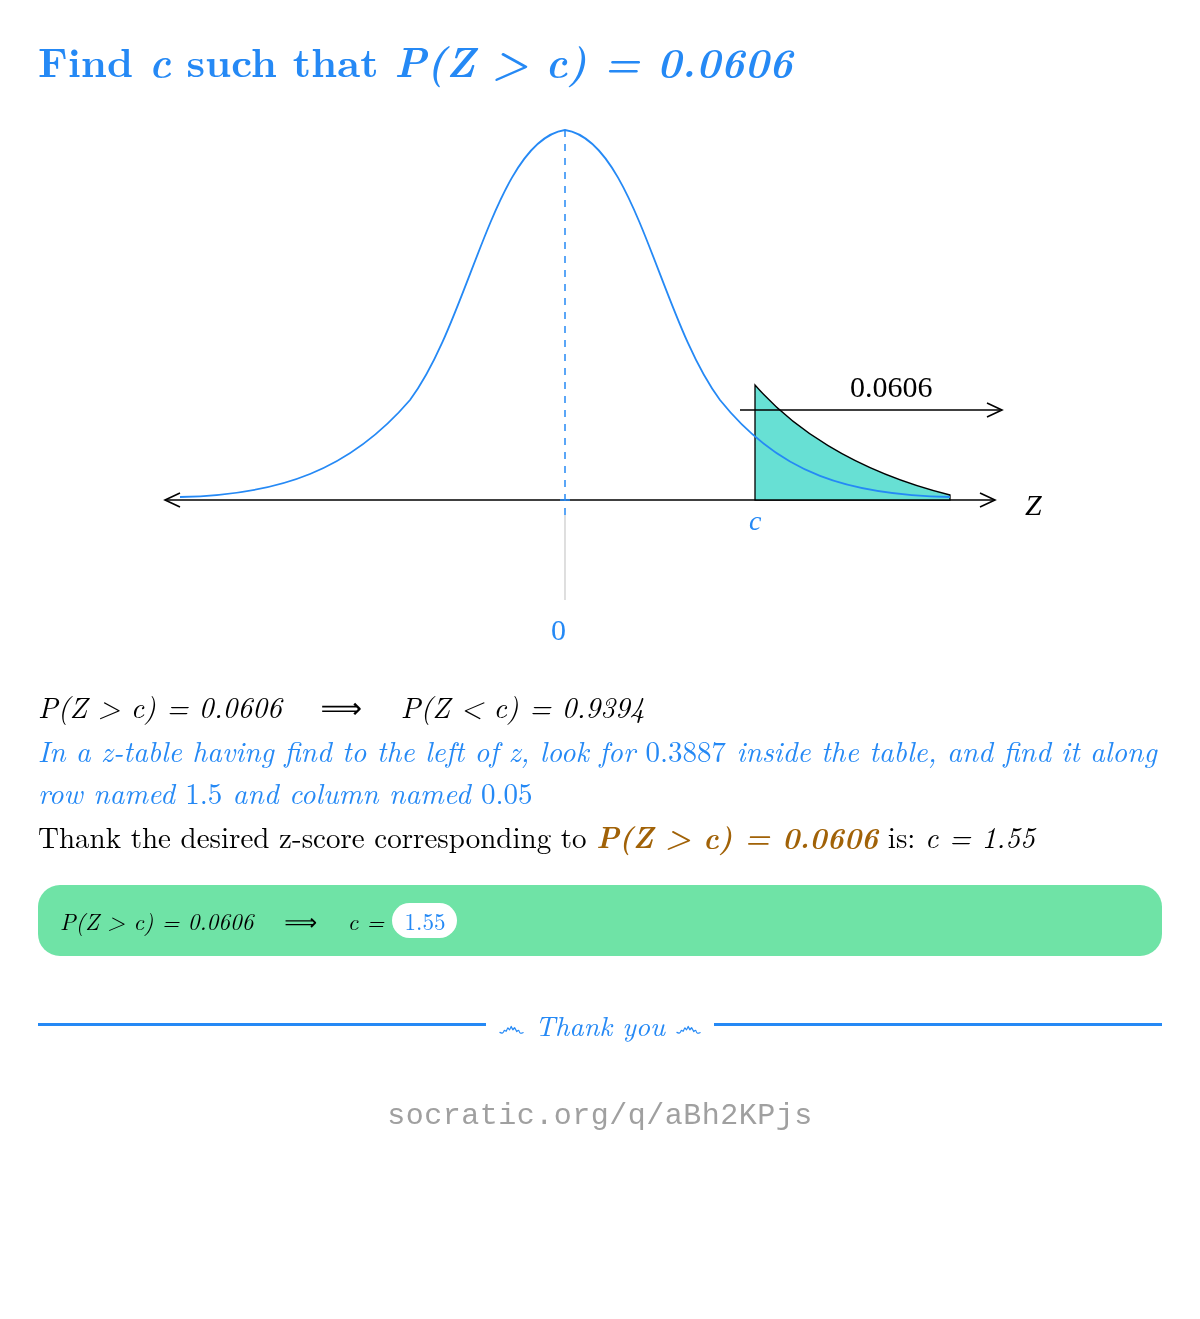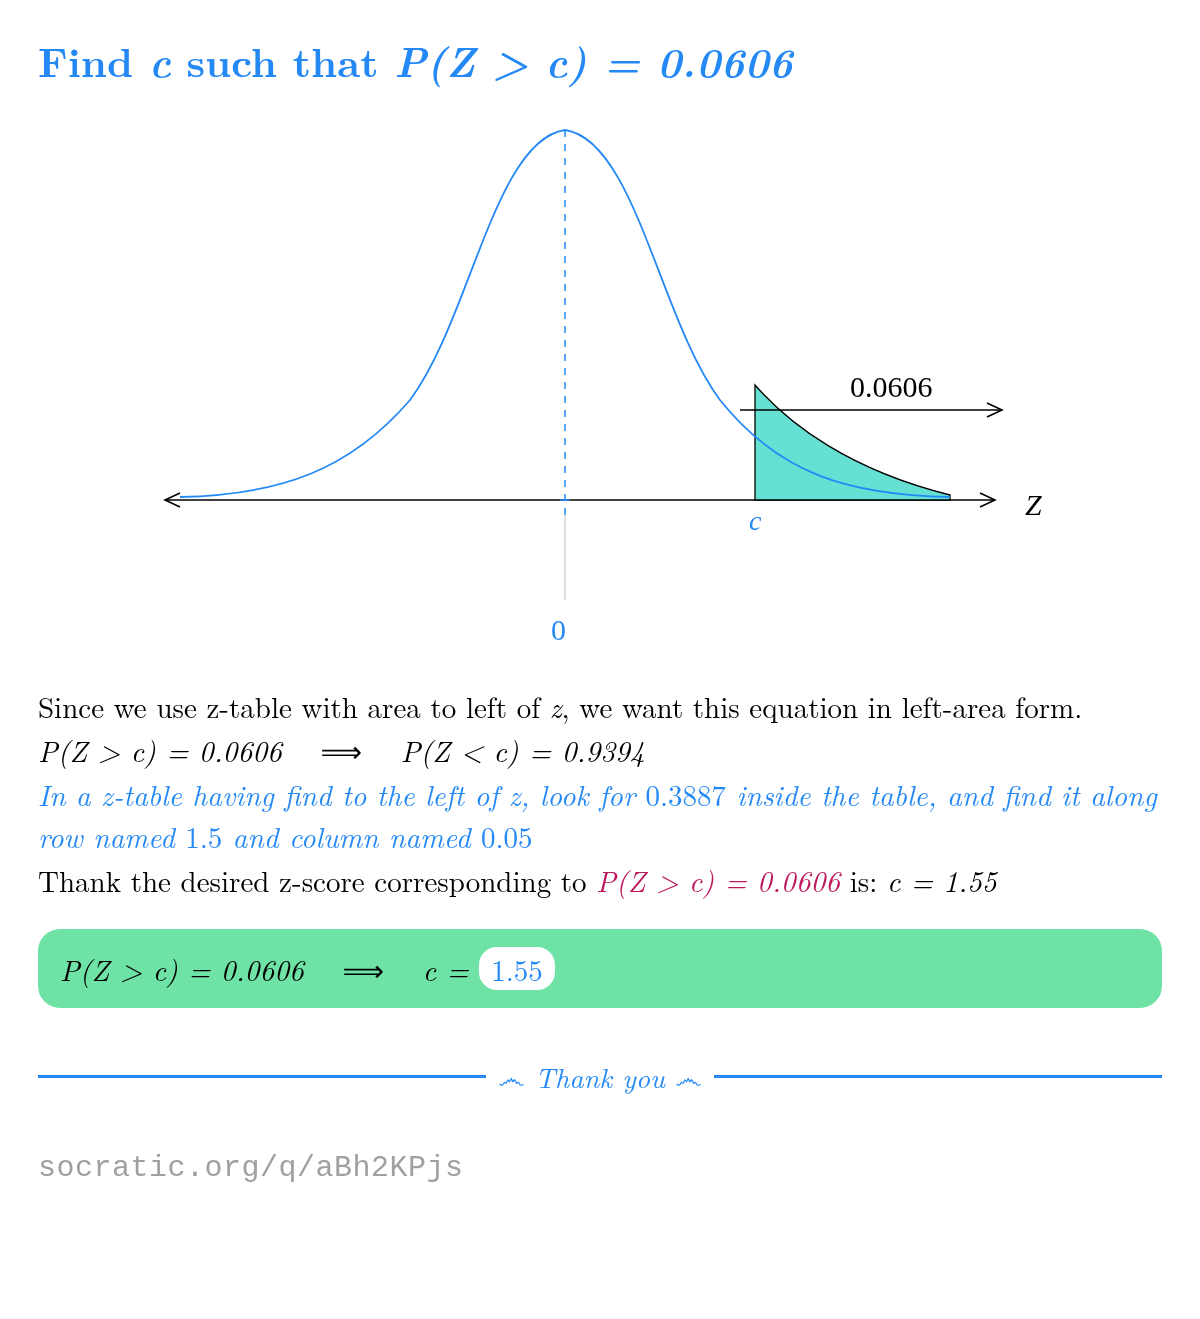--- a/index.html
+++ b/index.html
@@ -25,28 +25,28 @@
     display: flex;
     justify-content: center;
     margin-bottom: 25px;
   }
   .explain {
     line-height: 1.45;
   }
   .explain .row {
     margin-bottom: 2px;
   }
-  .blue { color: #be185d; }
+  .blue { color: #a16207; font-weight: bold; }
   .italic-blue { color: #2589f5; font-style: italic; }
   .answer-box {
     background: #6fe3a6;
     border-radius: 22px;
     padding: 18px 22px;
     margin-top: 28px;
-    font-size: 29px;
+    font-size: 23px;
   }
   .answer-oval {
     display: inline-block;
     background: #ffffff;
     border-radius: 18px;
     padding: 1px 12px;
     color: #2589f5;
   }
   .thank-row {
     display: flex;
@@ -62,20 +62,21 @@
   .thank-text {
     color: #2589f5;
     font-style: italic;
     font-size: 28px;
     white-space: nowrap;
     padding: 0 4px;
     text-align: right;
   }
   .swirl { font-style: normal; font-family: serif; }
   .footer {
+    text-align: center;
     font-family: "Courier New", monospace;
     color: #a0a0a0;
     font-size: 30px;
     margin-top: 55px;
     letter-spacing: 0.5px;
   }
 </style>
 </head>
 <body>
 
@@ -116,23 +117,20 @@
     <g>
       <line x1="600" y1="310" x2="860" y2="310" stroke="#000" stroke-width="1.6"></line>
       <polyline points="847,303 862,310 847,317" fill="none" stroke="#000" stroke-width="1.6"></polyline>
       <text x="710" y="297" font-size="30" font-family="Georgia, serif">0.0606</text>
     </g>
   </svg>
 </div>
 
 <div class="explain">
   <div class="row">
-    <span>Since we use z-table with area to left of </span><span class="var">z</span><span>, we want this equation in left-area form.</span>
-  </div>
-  <div class="row">
     <span class="var"><span>P</span>(<span>Z</span> &gt; <span>c</span>) = 0.0606</span>
     <span>&nbsp;&nbsp;⟹&nbsp;&nbsp;</span>
     <span class="var"><span>P</span>(<span>Z</span> &lt; <span>c</span>) = 0.9394</span>
   </div>
   <div class="row italic-blue">
     <span> In a z-table having find to the left of z, look for </span><span style="font-style:normal">0.3887</span><span> inside the table, and find it along row named </span><span style="font-style:normal">1.5</span><span> and column named </span><span style="font-style:normal">0.05</span>
   </div>
   <div class="row">
     <span>Thank the desired z-score corresponding to </span><span class="blue var"><span>P</span>(<span>Z</span> &gt; <span>c</span>) = 0.0606</span><span>  is: </span><span class="var">c = 1.55</span>
   </div>

